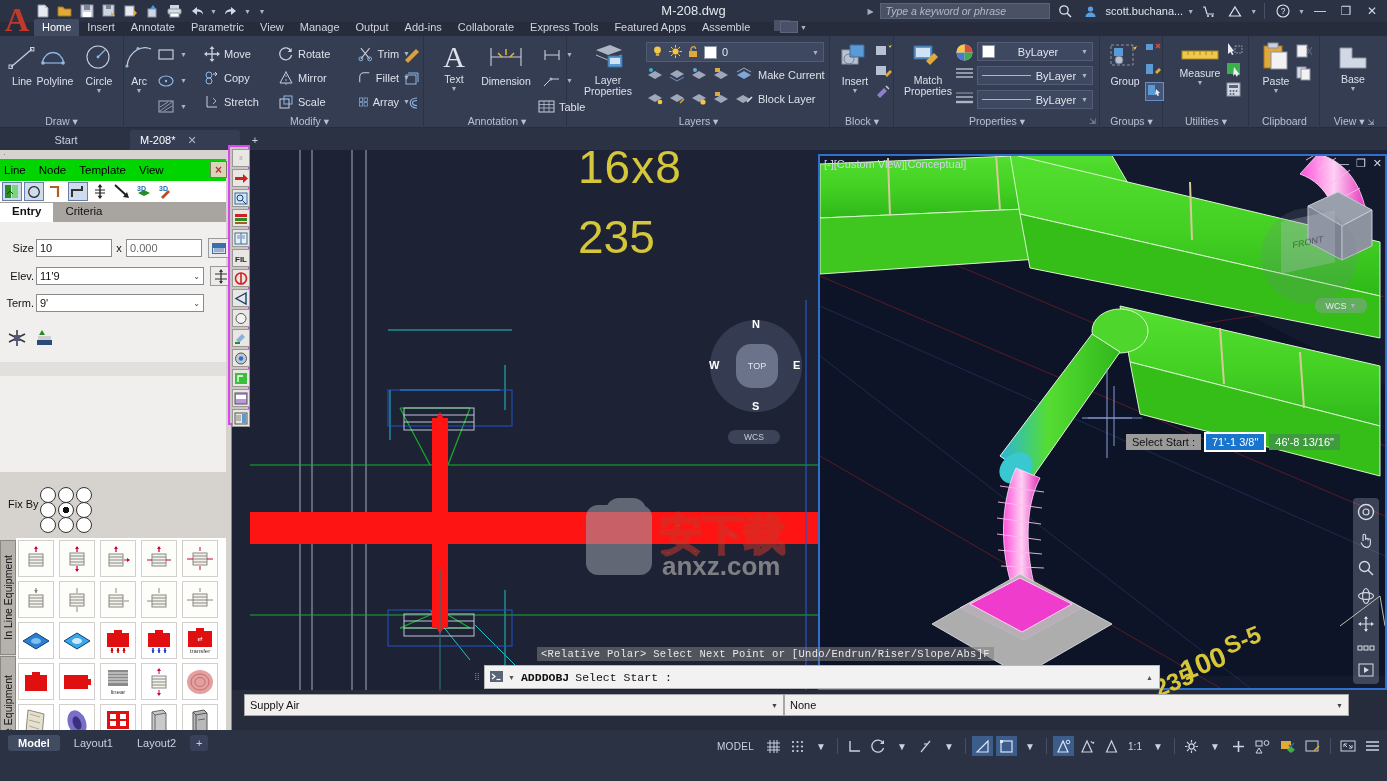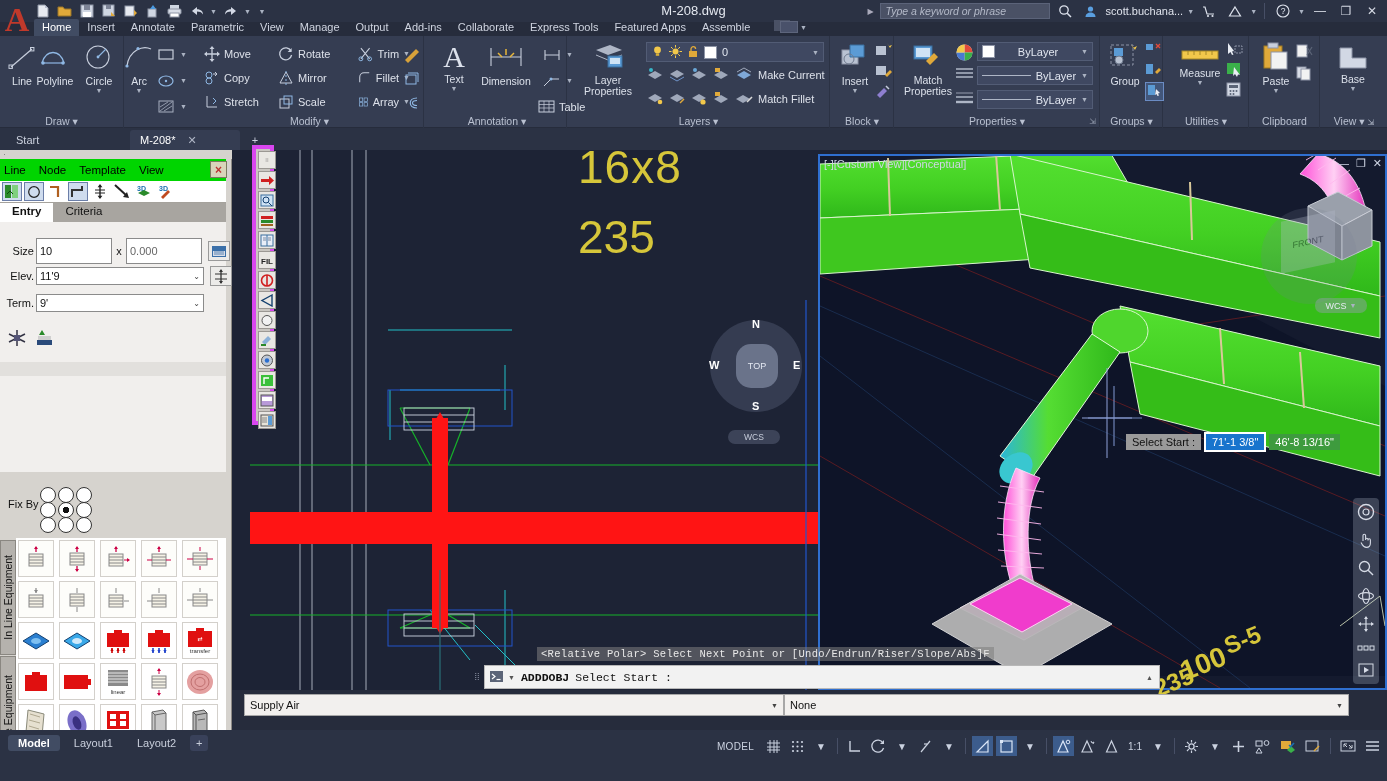--- a/index.html
+++ b/index.html
@@ -66,35 +66,35 @@
                  display:flex; align-items:center; gap:2px; padding-left:2px; border-bottom:1px solid #a5a29c; }
   .ptbtn { width:20px; height:19px; display:flex; align-items:center; justify-content:center; cursor:pointer; }
   .ptbtn.sel { border:1px solid #6b7ea8; background:#cfdcee; }
   .tabs2 { position:absolute; left:0; top:53px; width:226px; height:19px; background:#a8a5a0; display:flex; }
   .tab2 { padding:2px 12px; font-size:11.5px; color:#111; cursor:pointer; }
   .tab2.active { background:#fff; font-weight:bold; }
   .form { position:absolute; left:0; top:72px; width:226px; height:250px; background:#f1efed; }
   .frow { position:absolute; display:flex; align-items:center; }
   .flabel { font-size:11px; color:#111; text-align:right; }
   .finput { background:#fff; border:1px solid #8b8b8b; height:18px; font-size:11px; color:#111;
-            padding:12px 3px; display:flex; align-items:center; }
+            padding:4px 3px; display:flex; align-items:center; }
   .fcombo { background:#fff; border:1px solid #8b8b8b; height:18px; font-size:11px; color:#111;
             padding:0 3px; display:flex; align-items:center; justify-content:space-between; cursor:pointer; }
   .sqbtn { width:22px; height:20px; border:1px solid #9a9a9a; background:#ecebe9; display:flex;
            align-items:center; justify-content:center; cursor:pointer; }
   .fixby { position:absolute; left:40px; top:337px; width:56px; height:46px; }
   .fixby .dot { position:absolute; width:16px; height:16px; border:1px solid #333; border-radius:50%; background:#fff; }
   .iconpalette { position:absolute; left:16px; top:388px; width:210px; height:207px; background:#fff; }
   .icell { position:absolute; width:36px; height:37px; background:#fdfdfa; border:1px solid #d3d0cb;
            display:flex; align-items:center; justify-content:center; cursor:pointer; }
   .vtab { position:absolute; left:0; width:16px; background:#b5b2ad; border:1px solid #8a8781;
           display:flex; align-items:center; justify-content:center; cursor:pointer; }
   .vtab span { writing-mode:vertical-rl; transform:rotate(180deg); font-size:10.5px; color:#111; white-space:nowrap; }
   .vtoolbar { position:absolute; left:228px; top:145px; width:22px; height:280px; background:#c9c6c1;
-              border:4px solid #d946ef;margin-left:24px; }
+              border:2px solid #d946ef; }
   .vtb { position:absolute; left:2px; width:18px; height:18px; background:#e9e7e3; border:1px solid #9b9893;
          display:flex; align-items:center; justify-content:center; cursor:pointer; font-size:9px; }
 
   
   .vp3d { position:absolute; left:818px; top:154px; width:569px; height:536px;
           background:#141a2e; border:2px solid #2f6fd0; }
   .vplabel { position:absolute; left:4px; top:2px; font-size:11px; color:#cfd5e4; }
   .vpbtns { position:absolute; right:3px; top:1px; display:flex; gap:7px; color:#cfd5e4; font-size:11px; }
 
   
@@ -556,21 +556,21 @@
               <circle cx="13" cy="12" r="2.6" fill="#f2c84b"></circle>
             </svg></span>
         <span><svg width="18" height="16" viewBox="0 0 18 16">
               <path d="M2 9 L9 5 L16 9 L9 13z" fill="#9fa8ba"></path>
               <rect x="3" y="2" width="5" height="4" fill="#e0a93a"></rect>
             </svg></span>
         <span><svg width="20" height="16" viewBox="0 0 20 16">
               <path d="M2 9 L9 5 L16 9 L9 13z" fill="#9fa8ba"></path>
               <path d="M13 12l5-5" stroke="#d8d8d8" stroke-width="1.6"></path>
             </svg></span>
-        <span style="font-size:11px;color:#dde1ea;">Match Fillet</span>
+        <span style="font-size:11px;color:#dde1ea;">Block Layer</span>
       </div>
       <div class="ptitle"><span>Layers</span> ▾</div>
     </div>
 
     <div class="panel" style="left:831px;width:63px;">
       <div class="bigbtn" style="left:2px;top:6px;">
         <svg width="38" height="30" viewBox="0 0 38 30">
             <rect x="6" y="8" width="16" height="14" fill="#b9c2d2" stroke="#8d94a6"></rect>
             <path d="M14 3h14v12H14z" fill="#5b9bd5" stroke="#3a6f9e"></path>
             <circle cx="13" cy="17" r="5" fill="none" stroke="#6f7a8e"></circle>
@@ -731,21 +731,21 @@
             <path d="M4 2h12v10h14v10H4z" fill="#d2d8e4" stroke="#8d94a6"></path>
           </svg>
         <div class="lbl">Base</div>
         <div class="dd">▼</div>
       </div>
       <div class="ptitle"><span>View</span> ▾ <span style="font-size:8px;">⇲</span></div>
     </div>
   </div>
 
   <div class="filetabs">
-    <div class="ftab" style="left:6px;width:120px;">
+    <div class="ftab" style="left:6px;width:120px;justify-content:center;">
       <span>Start</span>
     </div>
     <div class="ftab active" style="left:130px;width:110px;">
       <span>M-208*</span>
       <span class="x">✕</span>
     </div>
     <div class="ftab" style="left:244px;width:22px;justify-content:center;">+</div>
   </div>
 
   <div class="canvas">
@@ -811,20 +811,25 @@
       <div class="cubeface">TOP</div>
       <div class="cdir" style="left:42px;top:-2px;">N</div>
       <div class="cdir" style="left:42px;top:80px;">S</div>
       <div class="cdir" style="left:83px;top:39px;">E</div>
       <div class="cdir" style="left:-1px;top:39px;">W</div>
     </div>
     <div class="wcsbtn">
       <span>WCS</span>
     </div>
 
+    <div class="wm">
+      <div class="wm-badge"></div>
+      <div class="wm-txt">安下载</div>
+      <div class="wm-sub">anxz.com</div>
+    </div>
   </div>
 
   <div class="vp3d">
     <svg width="565" height="532" style="position:absolute;left:0;top:0;">
       <defs>
         <linearGradient id="duct" x1="0" y1="0" x2="0" y2="1">
           <stop offset="0%" stop-color="#54e030"></stop>
             <stop offset="55%" stop-color="#43d023"></stop>
             <stop offset="100%" stop-color="#2fb81a"></stop>
         </linearGradient>

